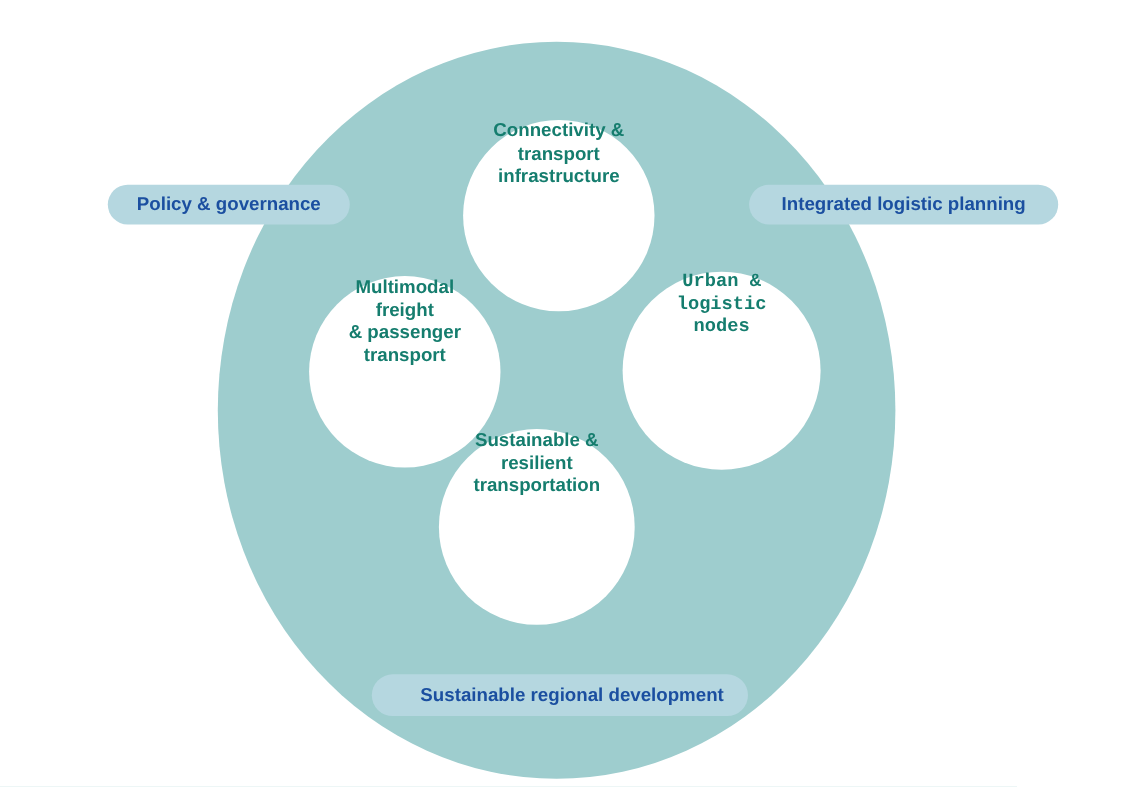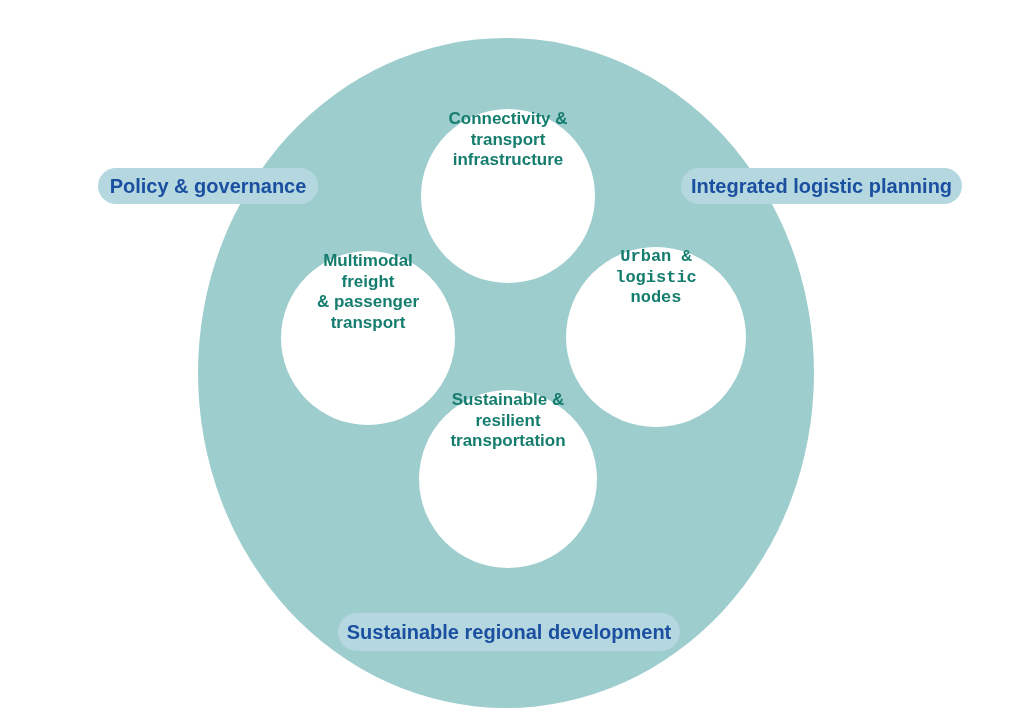--- a/index.html
+++ b/index.html
@@ -37,42 +37,42 @@
     color: #157d6e;
     font-weight: bold;
     font-size: 17px;
     line-height: 1.22;
     white-space: pre-line;
     text-align: center;
   }
   .node-connectivity { left: 421px; top: 109px; width: 174px; height: 174px; }
   .node-multimodal   { left: 281px; top: 251px; width: 174px; height: 174px; }
   .node-urban        { left: 566px; top: 247px; width: 180px; height: 180px; font-family: Liberation Mono, monospace; }
-  .node-sustainable  { left: 419px; top: 390px; width: 178px; height: 178px; }
+  .node-sustainable  { left: 399px; top: 390px; width: 178px; height: 178px; }
 
   .pill {
     position: absolute;
     background: #b5d7e0;
     border-radius: 18px;
     height: 36px;
     display: flex;
     align-items: center;
     justify-content: center;
     padding: 0 22px;
     box-sizing: border-box;
   }
   .pill-label {
     color: #1b4fa0;
     font-weight: bold;
-    font-size: 20px;
+    font-size: 17px;
     white-space: nowrap;
   }
   .pill-policy   { left: 98px;  top: 168px; width: 220px; }
   .pill-spatial  { left: 681px; top: 168px; width: 281px; }
-  .pill-regional { left: 338px; top: 613px; width: 342px; height: 38px; border-radius: 19px; }
+  .pill-regional { left: 338px; top: 613px; width: 342px; height: 38px; border-radius: 19px; justify-content: flex-end; }
 </style>
 </head>
 <body>
 
 <div class="canvas">
 
   <div class="big-circle"></div>
 
   <div class="pill pill-policy">
     <span class="pill-label">Policy &amp; governance</span>

